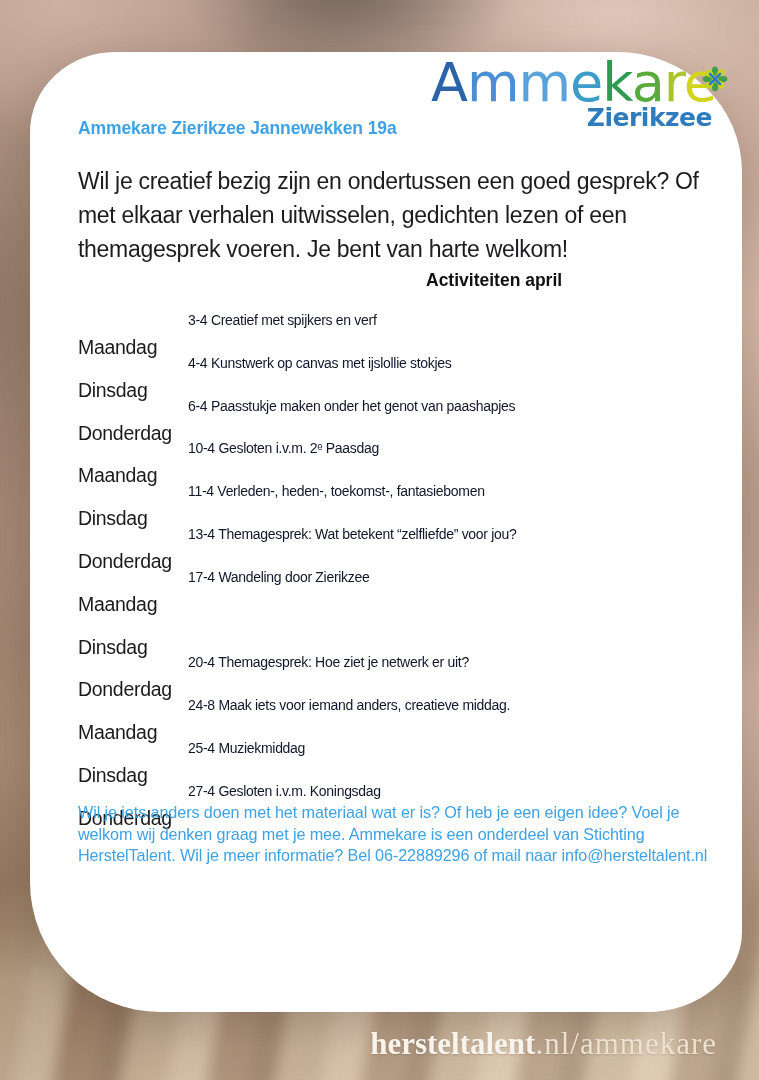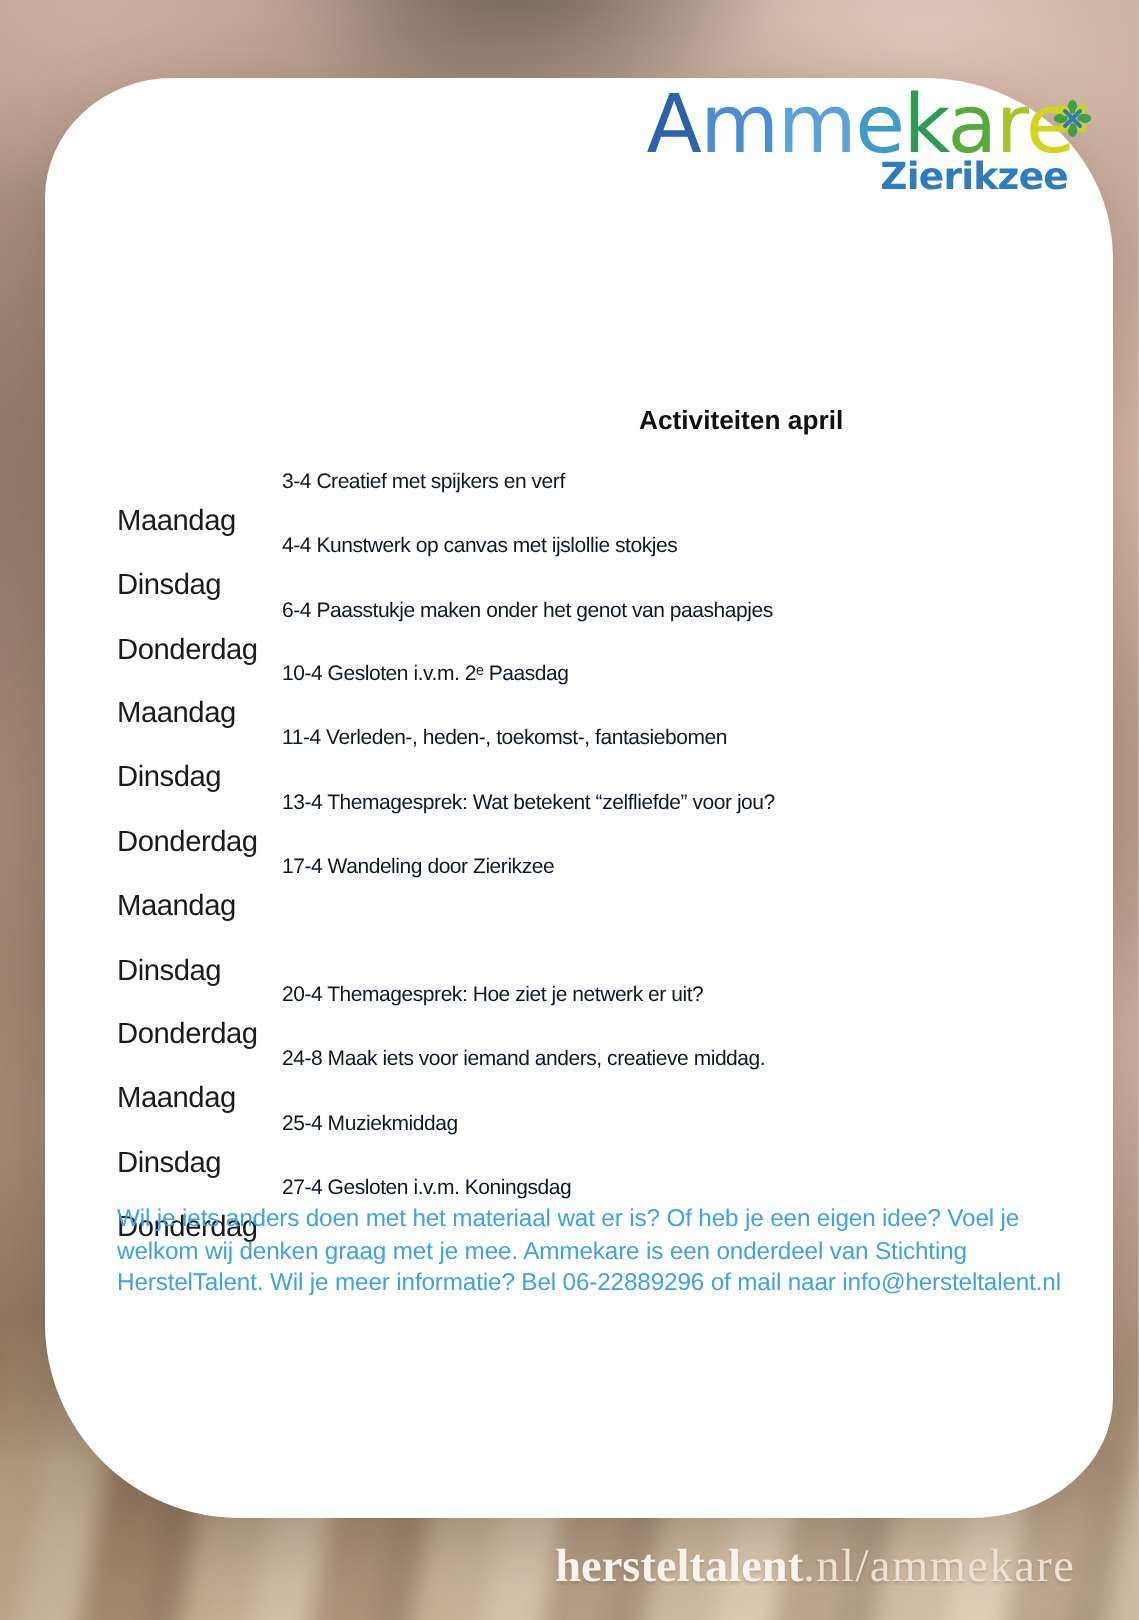--- a/index.html
+++ b/index.html
@@ -121,21 +121,23 @@
             <g id="pinwheel-cross" stroke-width="2.6" stroke-linecap="round" stroke="#2e7cbd">
               <line x1="8" y1="8" x2="18" y2="18"></line>
               <line x1="18" y1="8" x2="8" y2="18"></line>
             </g>
           </svg>
         </span>
       </div>
       <div class="logo-subtitle" style="color: rgb(46, 124, 189);">Zierikzee</div>
     </div>
 
+    <div class="address" style="color: rgb(62, 162, 229);">Ammekare Zierikzee Jannewekken 19a</div>
 
+    <div class="intro">Wil je creatief bezig zijn en ondertussen een goed gesprek? Of met elkaar verhalen uitwisselen, gedichten lezen of een themagesprek voeren. Je bent van harte welkom!</div>
 
     <div class="sched-title">Activiteiten april</div>
 
     <div class="schedule" id="schedule-list">
         <div class="schedule-row">
           <div class="schedule-day">Maandag</div>
           <div class="schedule-act">3-4 Creatief met spijkers en verf</div>
         </div>
         <div class="schedule-row">
           <div class="schedule-day">Dinsdag</div>

